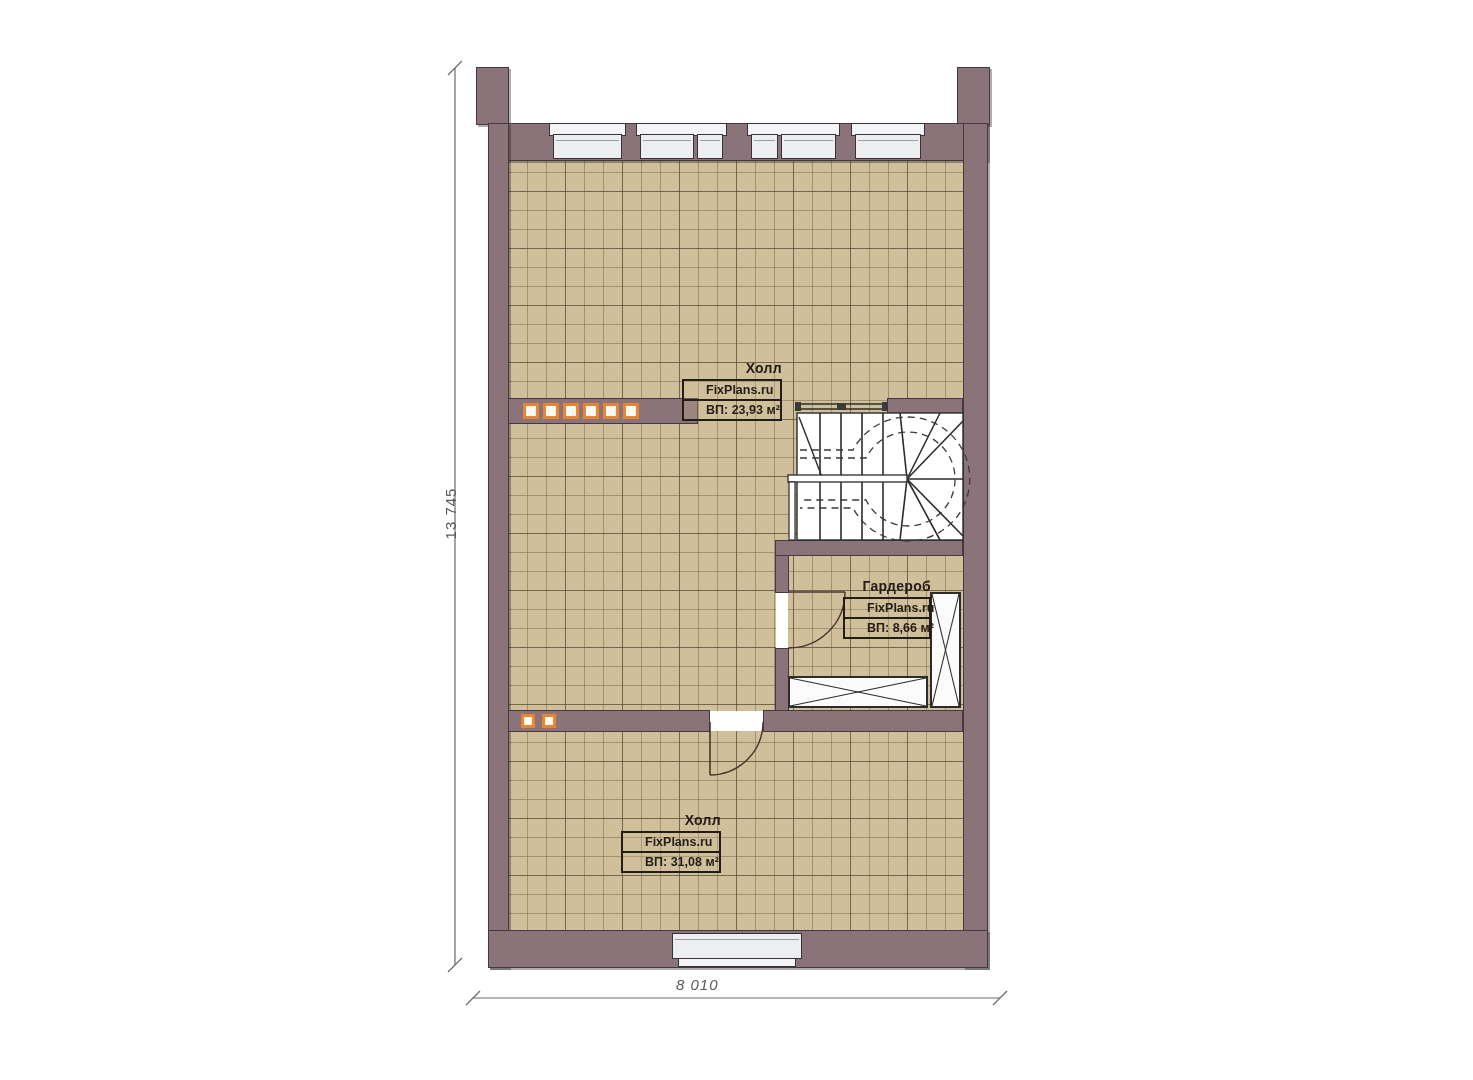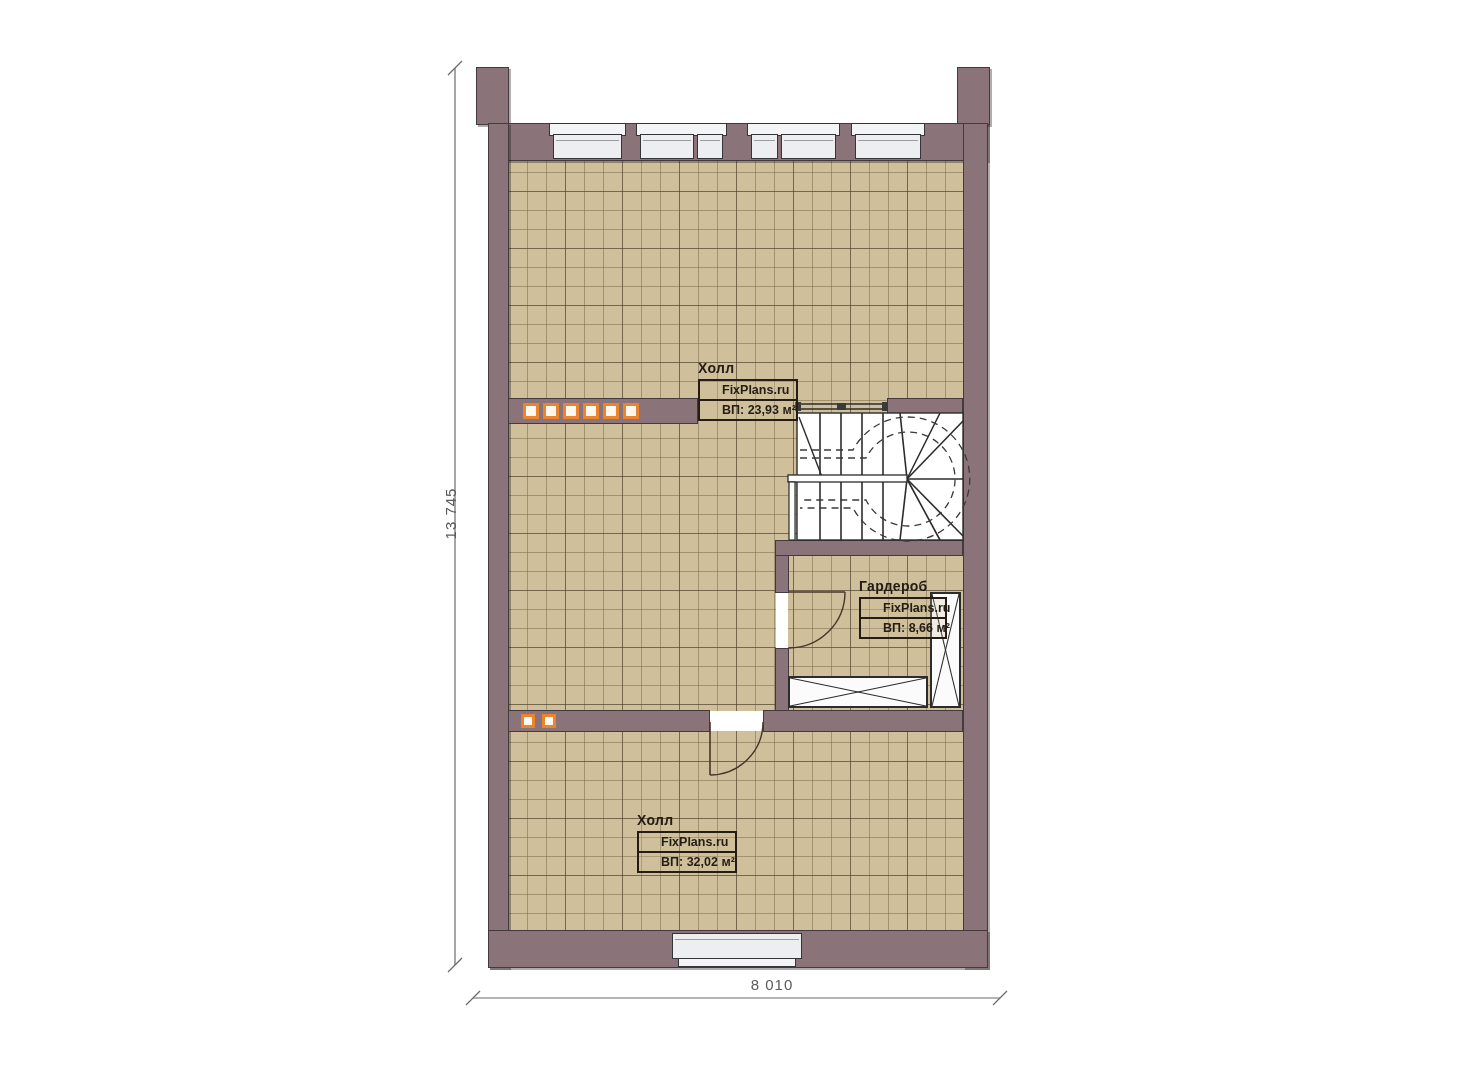--- a/index.html
+++ b/index.html
@@ -19,21 +19,21 @@
   
   .window{position:absolute;box-sizing:border-box;background:#eceef0;border:1px solid #36333a;}
   .window .glassline{position:absolute;left:2px;right:2px;top:5px;height:1px;background:#9a9aa0;}
   .sill{position:absolute;box-sizing:border-box;background:#f3f4f5;border:1px solid #36333a;}
   
   .glass-block{position:absolute;box-sizing:border-box;background:#fff8f0;border:3px solid #e9842f;}
   
   .furn{position:absolute;box-sizing:border-box;background:#fbfbfb;border:2px solid #2c2c2c;}
   .furn svg{position:absolute;left:0;top:0;width:100%;height:100%;}
   
-  .room-label{position:absolute;text-align:left;color:#241c15;z-index:30;margin-left:16px;}
+  .room-label{position:absolute;text-align:right;color:#241c15;z-index:30;}
   .room-title{font-size:14px;font-weight:bold;margin-bottom:3px;letter-spacing:.3px;}
   .room-box{border:2px solid #241c15;font-size:12.5px;font-weight:bold;background:rgba(207,192,155,.25);}
   .room-box .row{padding:1px 22px;white-space:nowrap;line-height:16px;}
   .room-box .row + .row{border-top:2px solid #241c15;}
   
   .dim-text{position:absolute;color:#5a5a5a;font-size:15px;letter-spacing:1px;z-index:30;}
   .dim-v{transform:rotate(-90deg);transform-origin:center center;}
   svg.overlay{position:absolute;left:0;top:0;z-index:20;pointer-events:none;}
   .lvl2{z-index:2}.lvl3{z-index:3}.lvl4{z-index:4}.lvl25{z-index:25}
 </style>
@@ -192,18 +192,18 @@
   <div class="room-box">
     <div class="row">FixPlans.ru</div>
     <div class="row">ВП: 8,66 м²</div>
   </div>
 </div>
 
 <div class="room-label" style="left:621px;top:812px;width:100px;">
   <div class="room-title">Холл</div>
   <div class="room-box">
     <div class="row">FixPlans.ru</div>
-    <div class="row">ВП: 32,02 м²</div>
+    <div class="row">ВП: 31,08 м²</div>
   </div>
 </div>
 
 <div class="dim-text dim-v" style="left:405px;top:505px;width:90px;text-align:center;">13 745</div>
-<div class="dim-text" style="left:712px;top:976px;width:120px;text-align:center;">8 010</div>
+<div class="dim-text" style="left:676px;top:976px;width:120px;text-align:left;font-style:italic;">8 010</div>
 
 </body></html>

